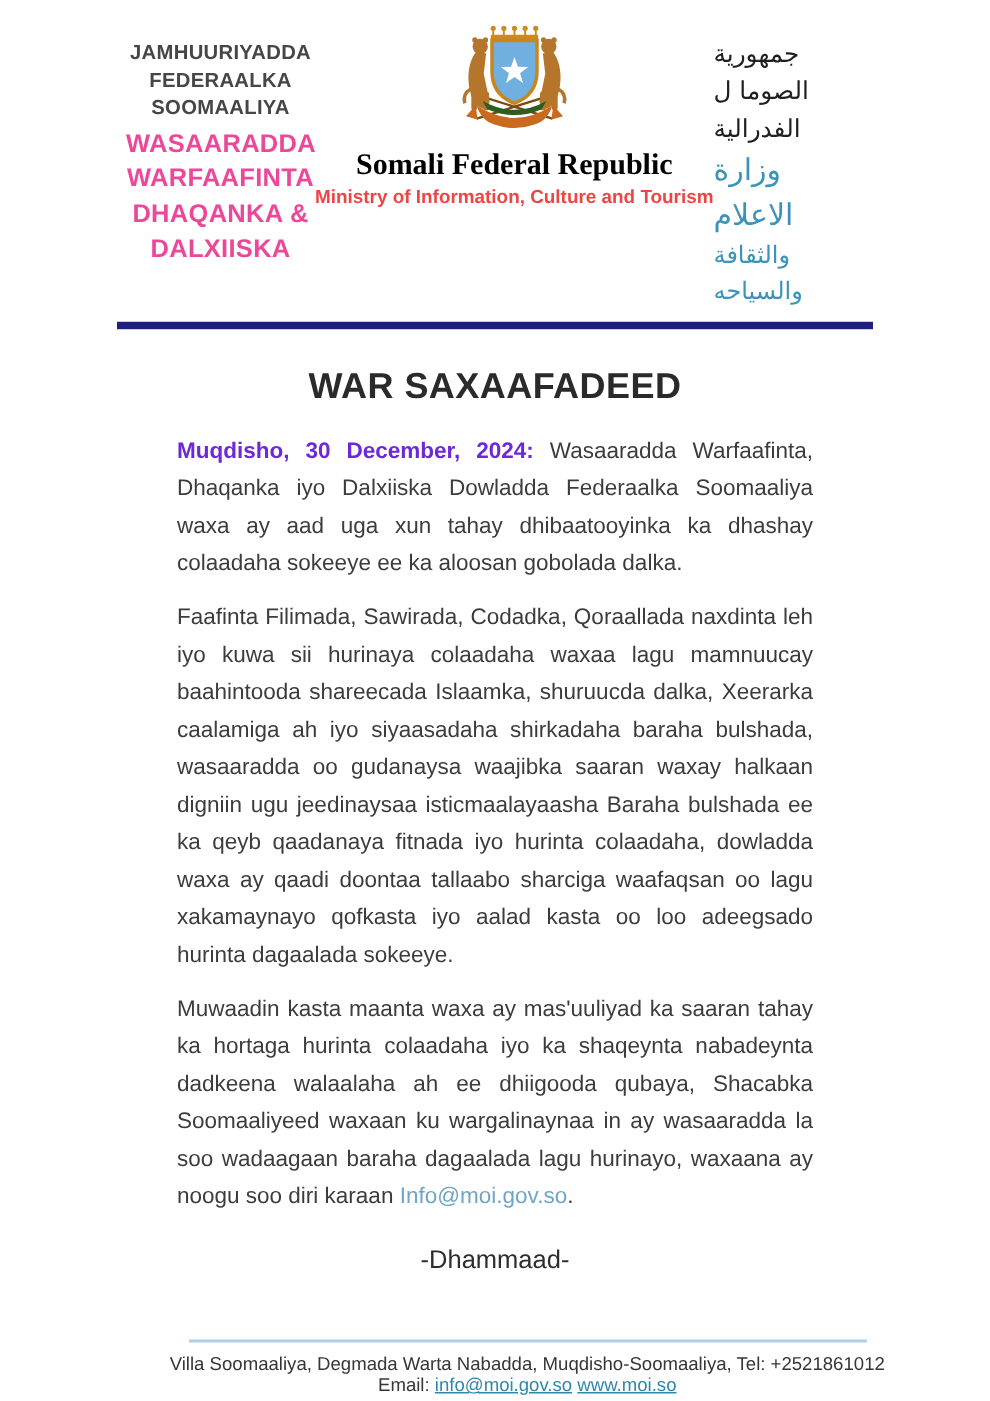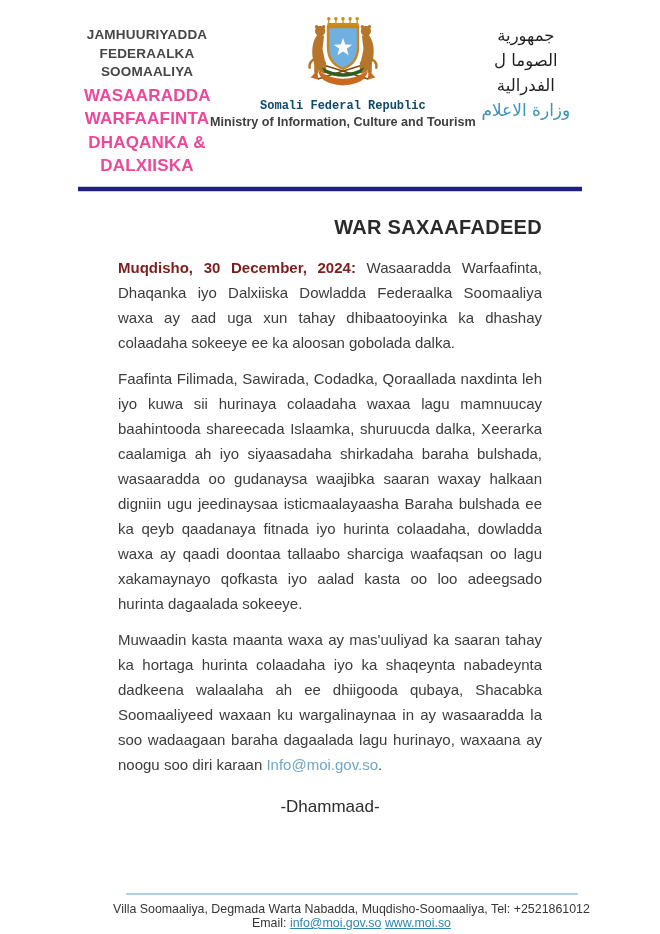--- a/index.html
+++ b/index.html
@@ -38,76 +38,76 @@
     font-weight: 600;
     color: #ec4899;
     margin-top: 2px;
   }
   .lh-center {
     flex: 1.0;
     text-align: center;
   }
   .emblem { display: block; margin: 0 auto; }
   .lh-center-1 {
-    font-family: Liberation Mono, monospace;
-    font-size: 12px;
+    font-family: Liberation Serif, serif;
+    font-size: 20px;
     font-weight: 700;
-    color: #0c4a6e;
+    color: #000000;
     margin-top: 1px;
     white-space: nowrap;
   }
   .lh-center-2 {
     font-size: 12.6px;
     font-weight: 700;
-    color: #404040;
+    color: #ef4444;
     margin-top: 2px;
     white-space: nowrap;
   }
   .lh-right {
     flex: 1.12;
     direction: rtl;
-    text-align: center;
+    text-align: left;
     padding-top: 8px;
     font-family: "DejaVu Sans", sans-serif;
     line-height: 1.5;
   }
   .lh-right-1 { font-size: 16.5px; color: #1f1f1f; }
-  .lh-right-2 { font-size: 17px; color: #3b93b8; }
+  .lh-right-2 { font-size: 20px; color: #3b93b8; }
   .lh-right-3 { font-size: 16px; color: #3b93b8; }
 
   
   .divider {
     height: 6px;
     margin: 8px 10px 0 10px;
     background: linear-gradient(
       #cbcbe3 0 16%,
       #20207e 16% 84%,
       #cbcbe3 84% 100%
     );
   }
 
   
   .doc-main { padding: 0 50px; }
   .doc-title {
-    text-align: right;
-    font-size: 20px;
+    text-align: center;
+    font-size: 24px;
     font-weight: 700;
     color: #2a2a2a;
     margin-top: 24px;
     margin-bottom: 16px;
     letter-spacing: 0.3px;
   }
   .para {
     font-size: 15px;
     line-height: 25px;
     color: #3c3c3c;
     text-align: justify;
     margin-bottom: 11px;
   }
-  .para strong { font-weight: 700; color: #7f1d1d; }
+  .para strong { font-weight: 700; color: #6d28d9; }
   .body-link {
     color: #6fa6c6;
     cursor: pointer;
   }
   .end-mark {
     text-align: center;
     font-size: 17px;
     color: #2d2d2d;
     margin-top: 20px;
   }
@@ -185,20 +185,21 @@
         <path d="M93,69 l8,9 l-10,3 z" fill="#c96a1e"></path>
         <path d="M28,69 q32,21 64,0 q-4,13 -15,16 q-17,6 -34,0 q-11,-3 -15,-16 z" fill="#c96a1e"></path>
       </svg>
       <div class="lh-center-1">Somali Federal Republic</div>
       <div class="lh-center-2">Ministry of Information, Culture and Tourism</div>
     </div>
 
     <div class="lh-right">
       <div class="lh-right-1">جمهورية الصوما ل الفدرالية</div>
       <div class="lh-right-2">وزارة الاعلام</div>
+      <div class="lh-right-3">والثقافة والسياحه</div>
     </div>
   </header>
 
   <div class="divider"></div>
 
   <main class="doc-main">
     <h1 class="doc-title">WAR SAXAAFADEED</h1>
 
     <p class="para"><strong>Muqdisho, 30 December, 2024:</strong><span> Wasaaradda Warfaafinta, Dhaqanka iyo Dalxiiska Dowladda Federaalka Soomaaliya waxa ay aad  uga xun tahay dhibaatooyinka ka dhashay colaadaha sokeeye ee ka aloosan gobolada dalka.</span></p>
 

